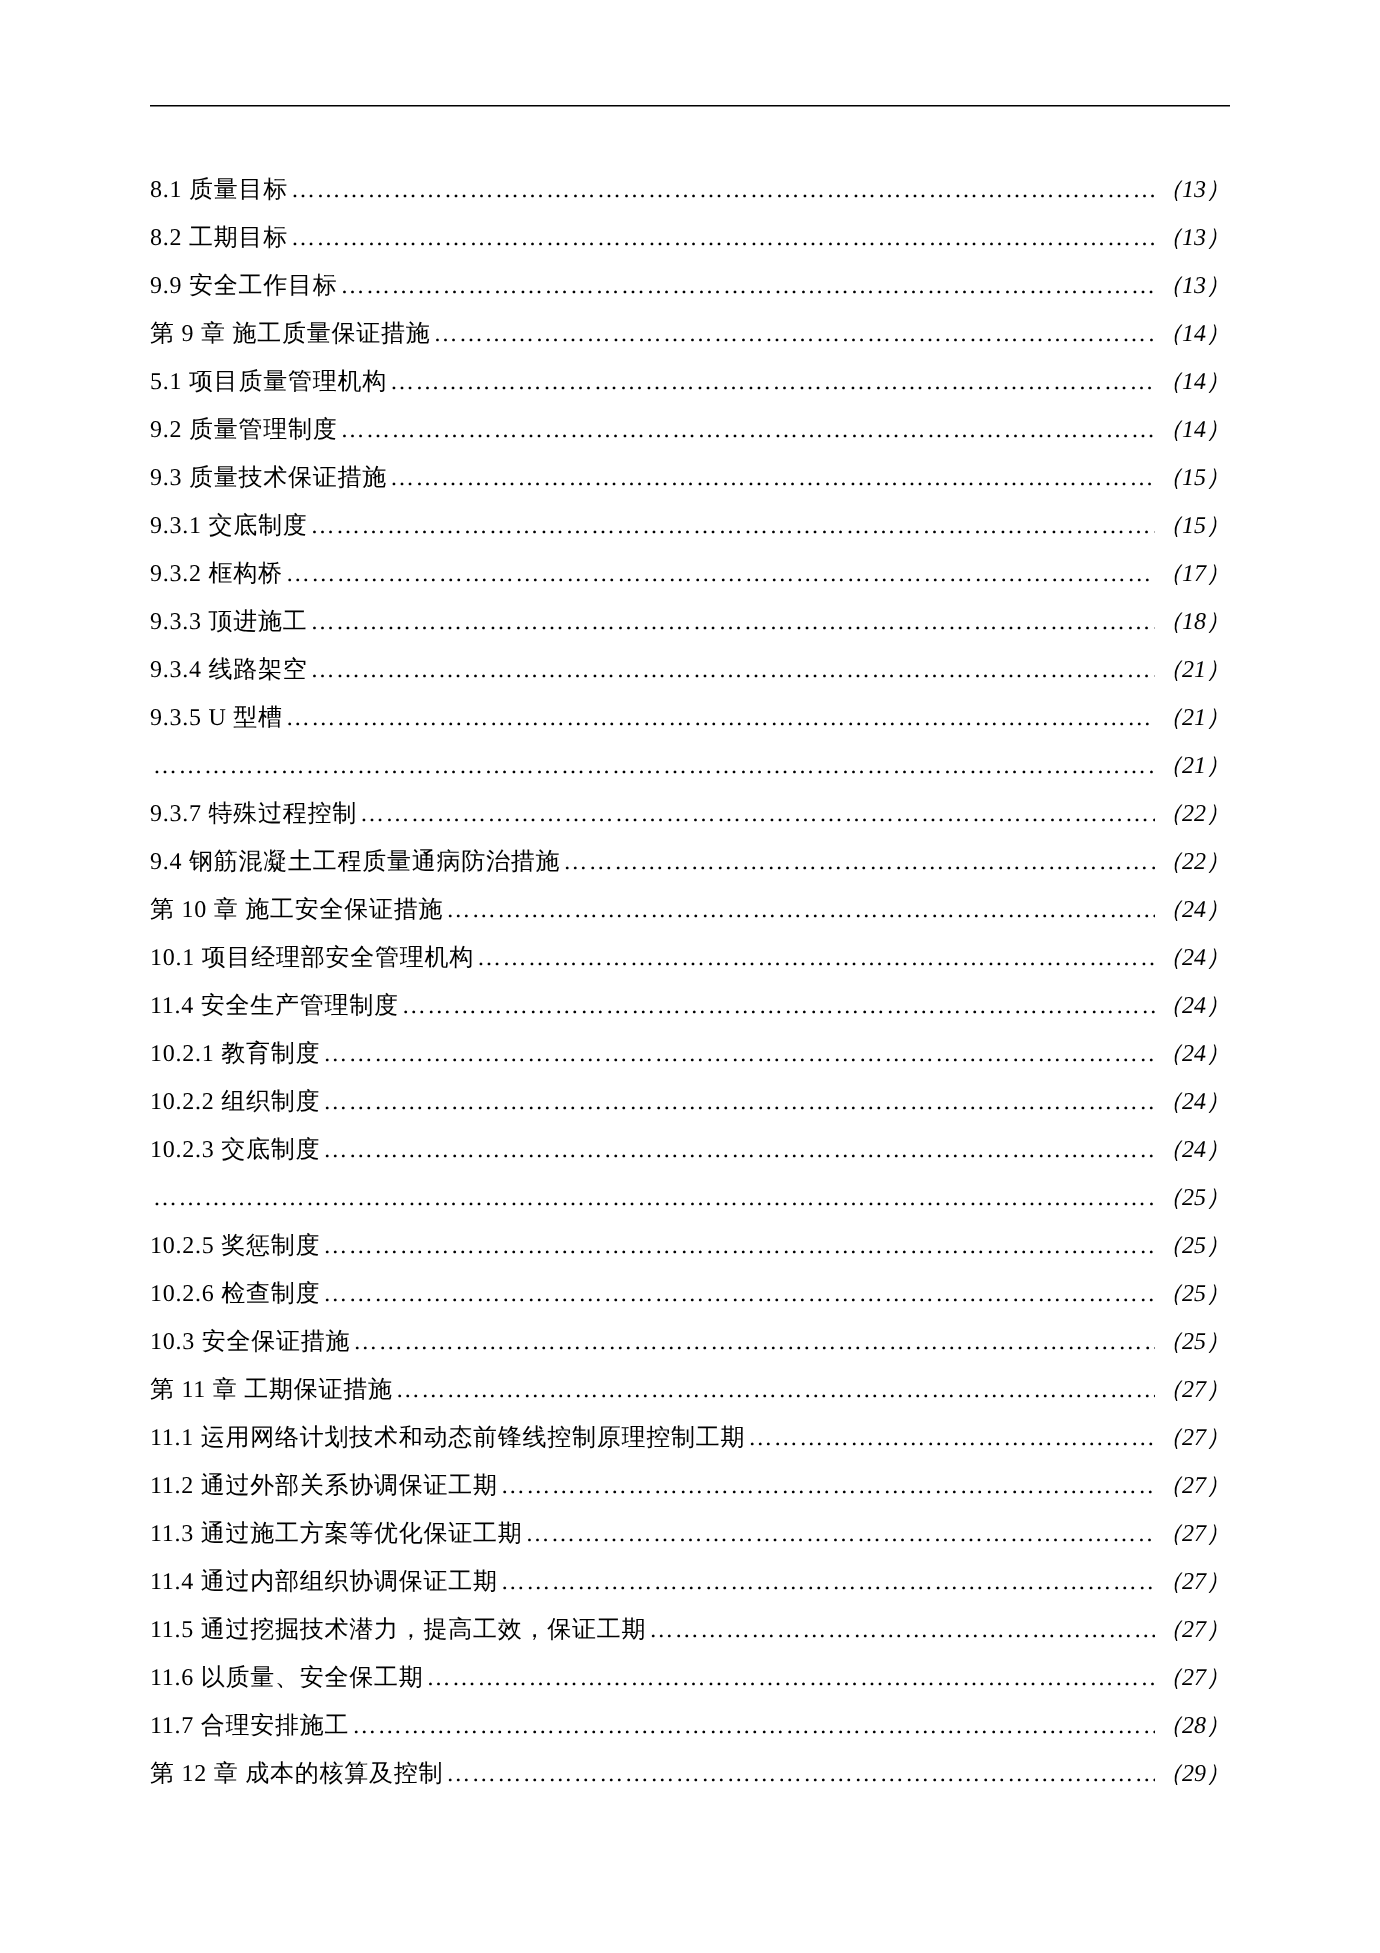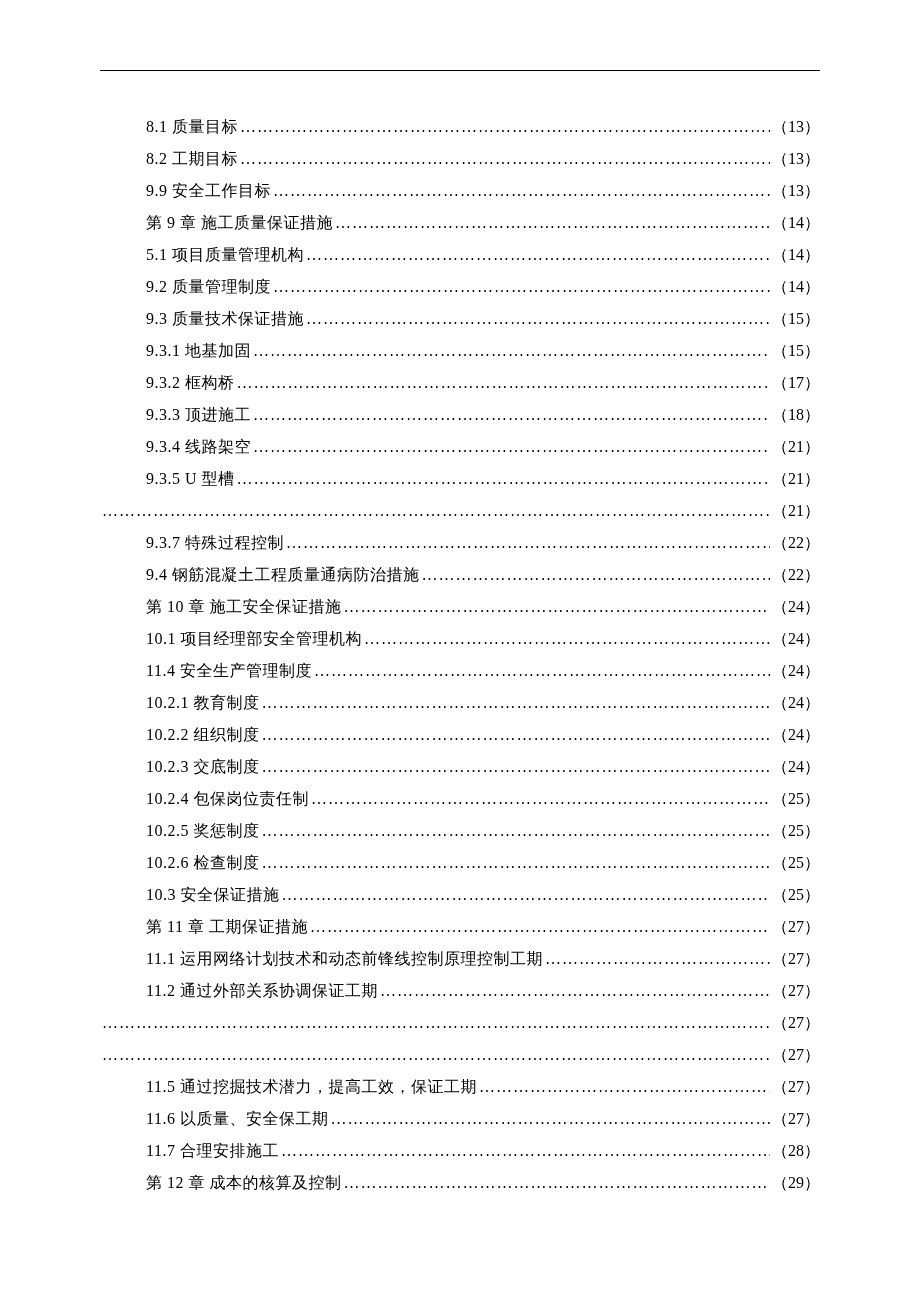--- a/index.html
+++ b/index.html
@@ -25,34 +25,34 @@
     }
     .toc-entry {
       display: flex;
       align-items: baseline;
       white-space: nowrap;
       margin-bottom: 0;
     }
     .toc-label {
       flex-shrink: 0;
       letter-spacing: 0.5px;
-      margin-left: 46px;
     }
     .toc-dots {
       flex: 1;
       overflow: hidden;
       position: relative;
       margin: 0 2px;
     }
     .toc-dots::after {
       content: "………………………………………………………………………………………………………………………………………………………………";
       letter-spacing: 1px;
     }
     .toc-page {
       flex-shrink: 0;
+      font-style: italic;
     }
   </style>
 </head>
 <body>
 
 <div class="header-line"></div>
 
 <div class="toc-container">
 <div class="toc-entry">
       <span class="toc-label">8.1 质量目标</span>
@@ -83,21 +83,21 @@
       <span class="toc-label">9.2 质量管理制度</span>
       <span class="toc-dots"></span>
       <span class="toc-page">（14）</span>
     </div>
     <div class="toc-entry">
       <span class="toc-label">9.3 质量技术保证措施</span>
       <span class="toc-dots"></span>
       <span class="toc-page">（15）</span>
     </div>
     <div class="toc-entry">
-      <span class="toc-label">9.3.1 地基加固</span>
+      <span class="toc-label">9.3.1 交底制度</span>
       <span class="toc-dots"></span>
       <span class="toc-page">（15）</span>
     </div>
     <div class="toc-entry">
       <span class="toc-label">9.3.2 框构桥</span>
       <span class="toc-dots"></span>
       <span class="toc-page">（17）</span>
     </div>
     <div class="toc-entry">
       <span class="toc-label">9.3.3 顶进施工</span>
@@ -152,21 +152,20 @@
       <span class="toc-label">10.2.2 组织制度</span>
       <span class="toc-dots"></span>
       <span class="toc-page">（24）</span>
     </div>
     <div class="toc-entry">
       <span class="toc-label">10.2.3 交底制度</span>
       <span class="toc-dots"></span>
       <span class="toc-page">（24）</span>
     </div>
     <div class="toc-entry">
-      <span class="toc-label">10.2.4 包保岗位责任制</span>
       <span class="toc-dots"></span>
       <span class="toc-page">（25）</span>
     </div>
     <div class="toc-entry">
       <span class="toc-label">10.2.5 奖惩制度</span>
       <span class="toc-dots"></span>
       <span class="toc-page">（25）</span>
     </div>
     <div class="toc-entry">
       <span class="toc-label">10.2.6 检查制度</span>
@@ -187,24 +186,26 @@
       <span class="toc-label">11.1 运用网络计划技术和动态前锋线控制原理控制工期</span>
       <span class="toc-dots"></span>
       <span class="toc-page">（27）</span>
     </div>
     <div class="toc-entry">
       <span class="toc-label">11.2 通过外部关系协调保证工期</span>
       <span class="toc-dots"></span>
       <span class="toc-page">（27）</span>
     </div>
     <div class="toc-entry">
-      <span class="toc-dots"></span>
-      <span class="toc-page">（27）</span>
-    </div>
-    <div class="toc-entry">
+      <span class="toc-label">11.3 通过施工方案等优化保证工期</span>
+      <span class="toc-dots"></span>
+      <span class="toc-page">（27）</span>
+    </div>
+    <div class="toc-entry">
+      <span class="toc-label">11.4 通过内部组织协调保证工期</span>
       <span class="toc-dots"></span>
       <span class="toc-page">（27）</span>
     </div>
     <div class="toc-entry">
       <span class="toc-label">11.5 通过挖掘技术潜力，提高工效，保证工期</span>
       <span class="toc-dots"></span>
       <span class="toc-page">（27）</span>
     </div>
     <div class="toc-entry">
       <span class="toc-label">11.6 以质量、安全保工期</span>

